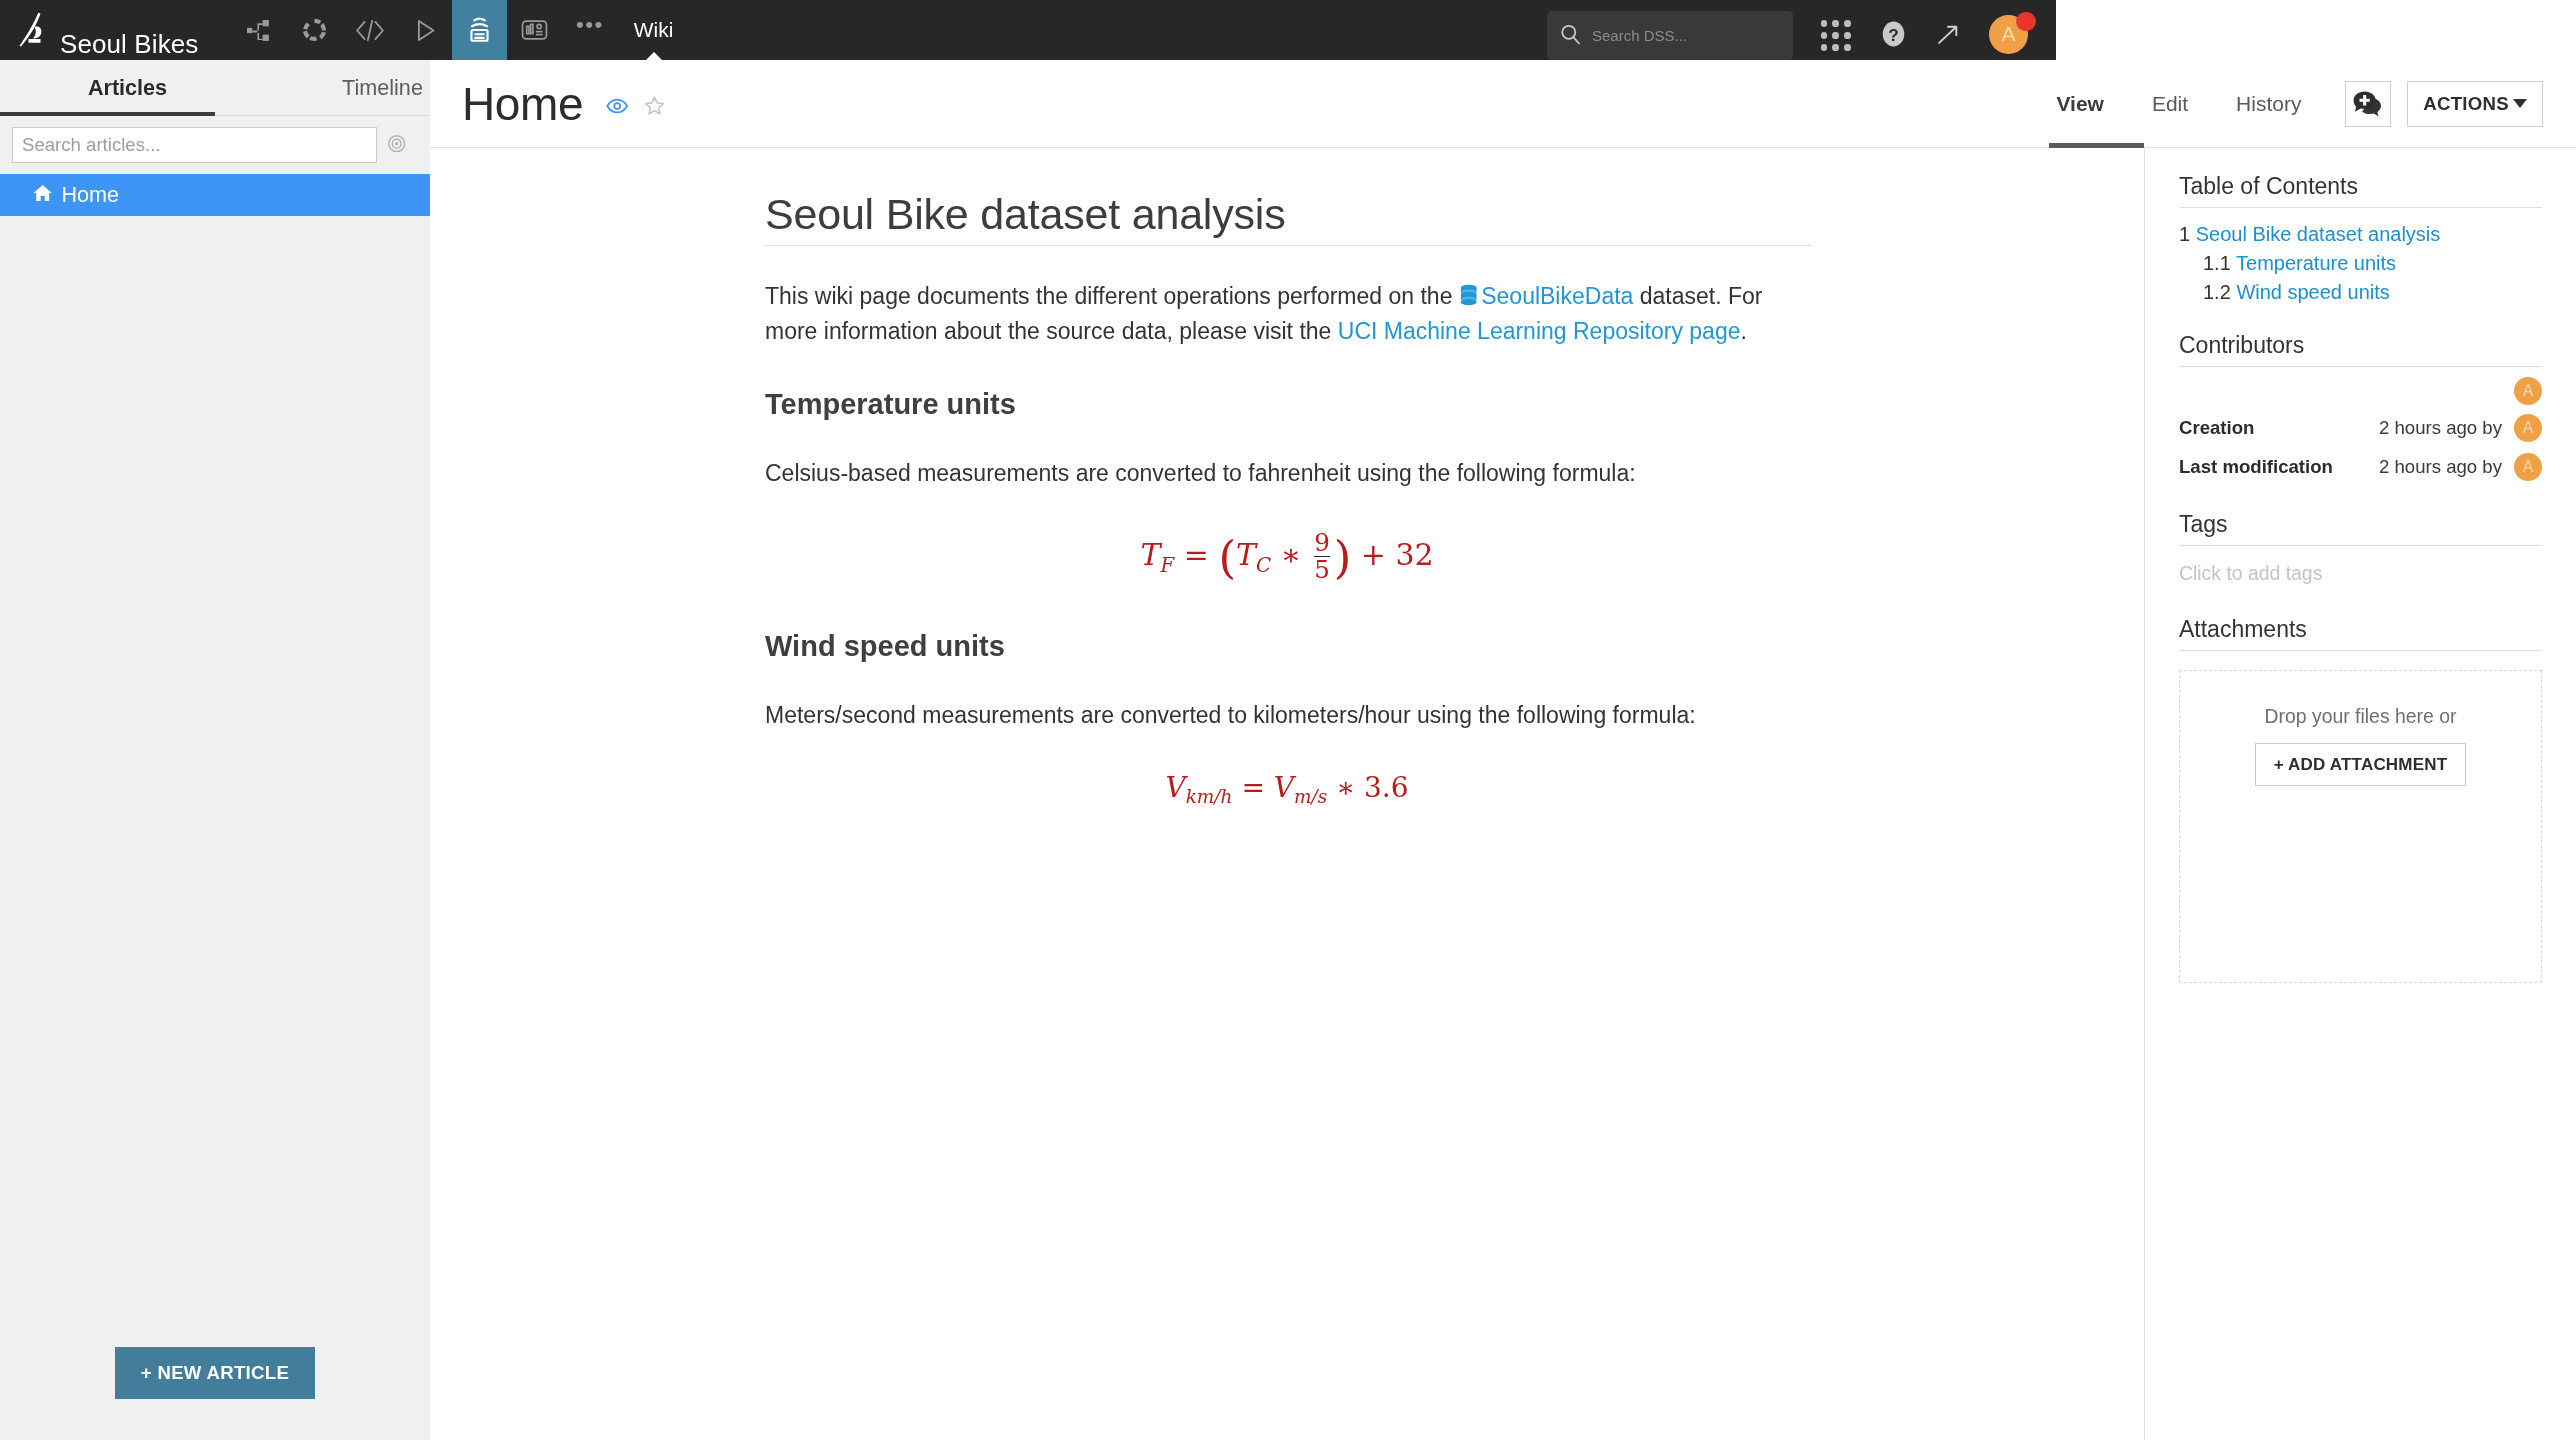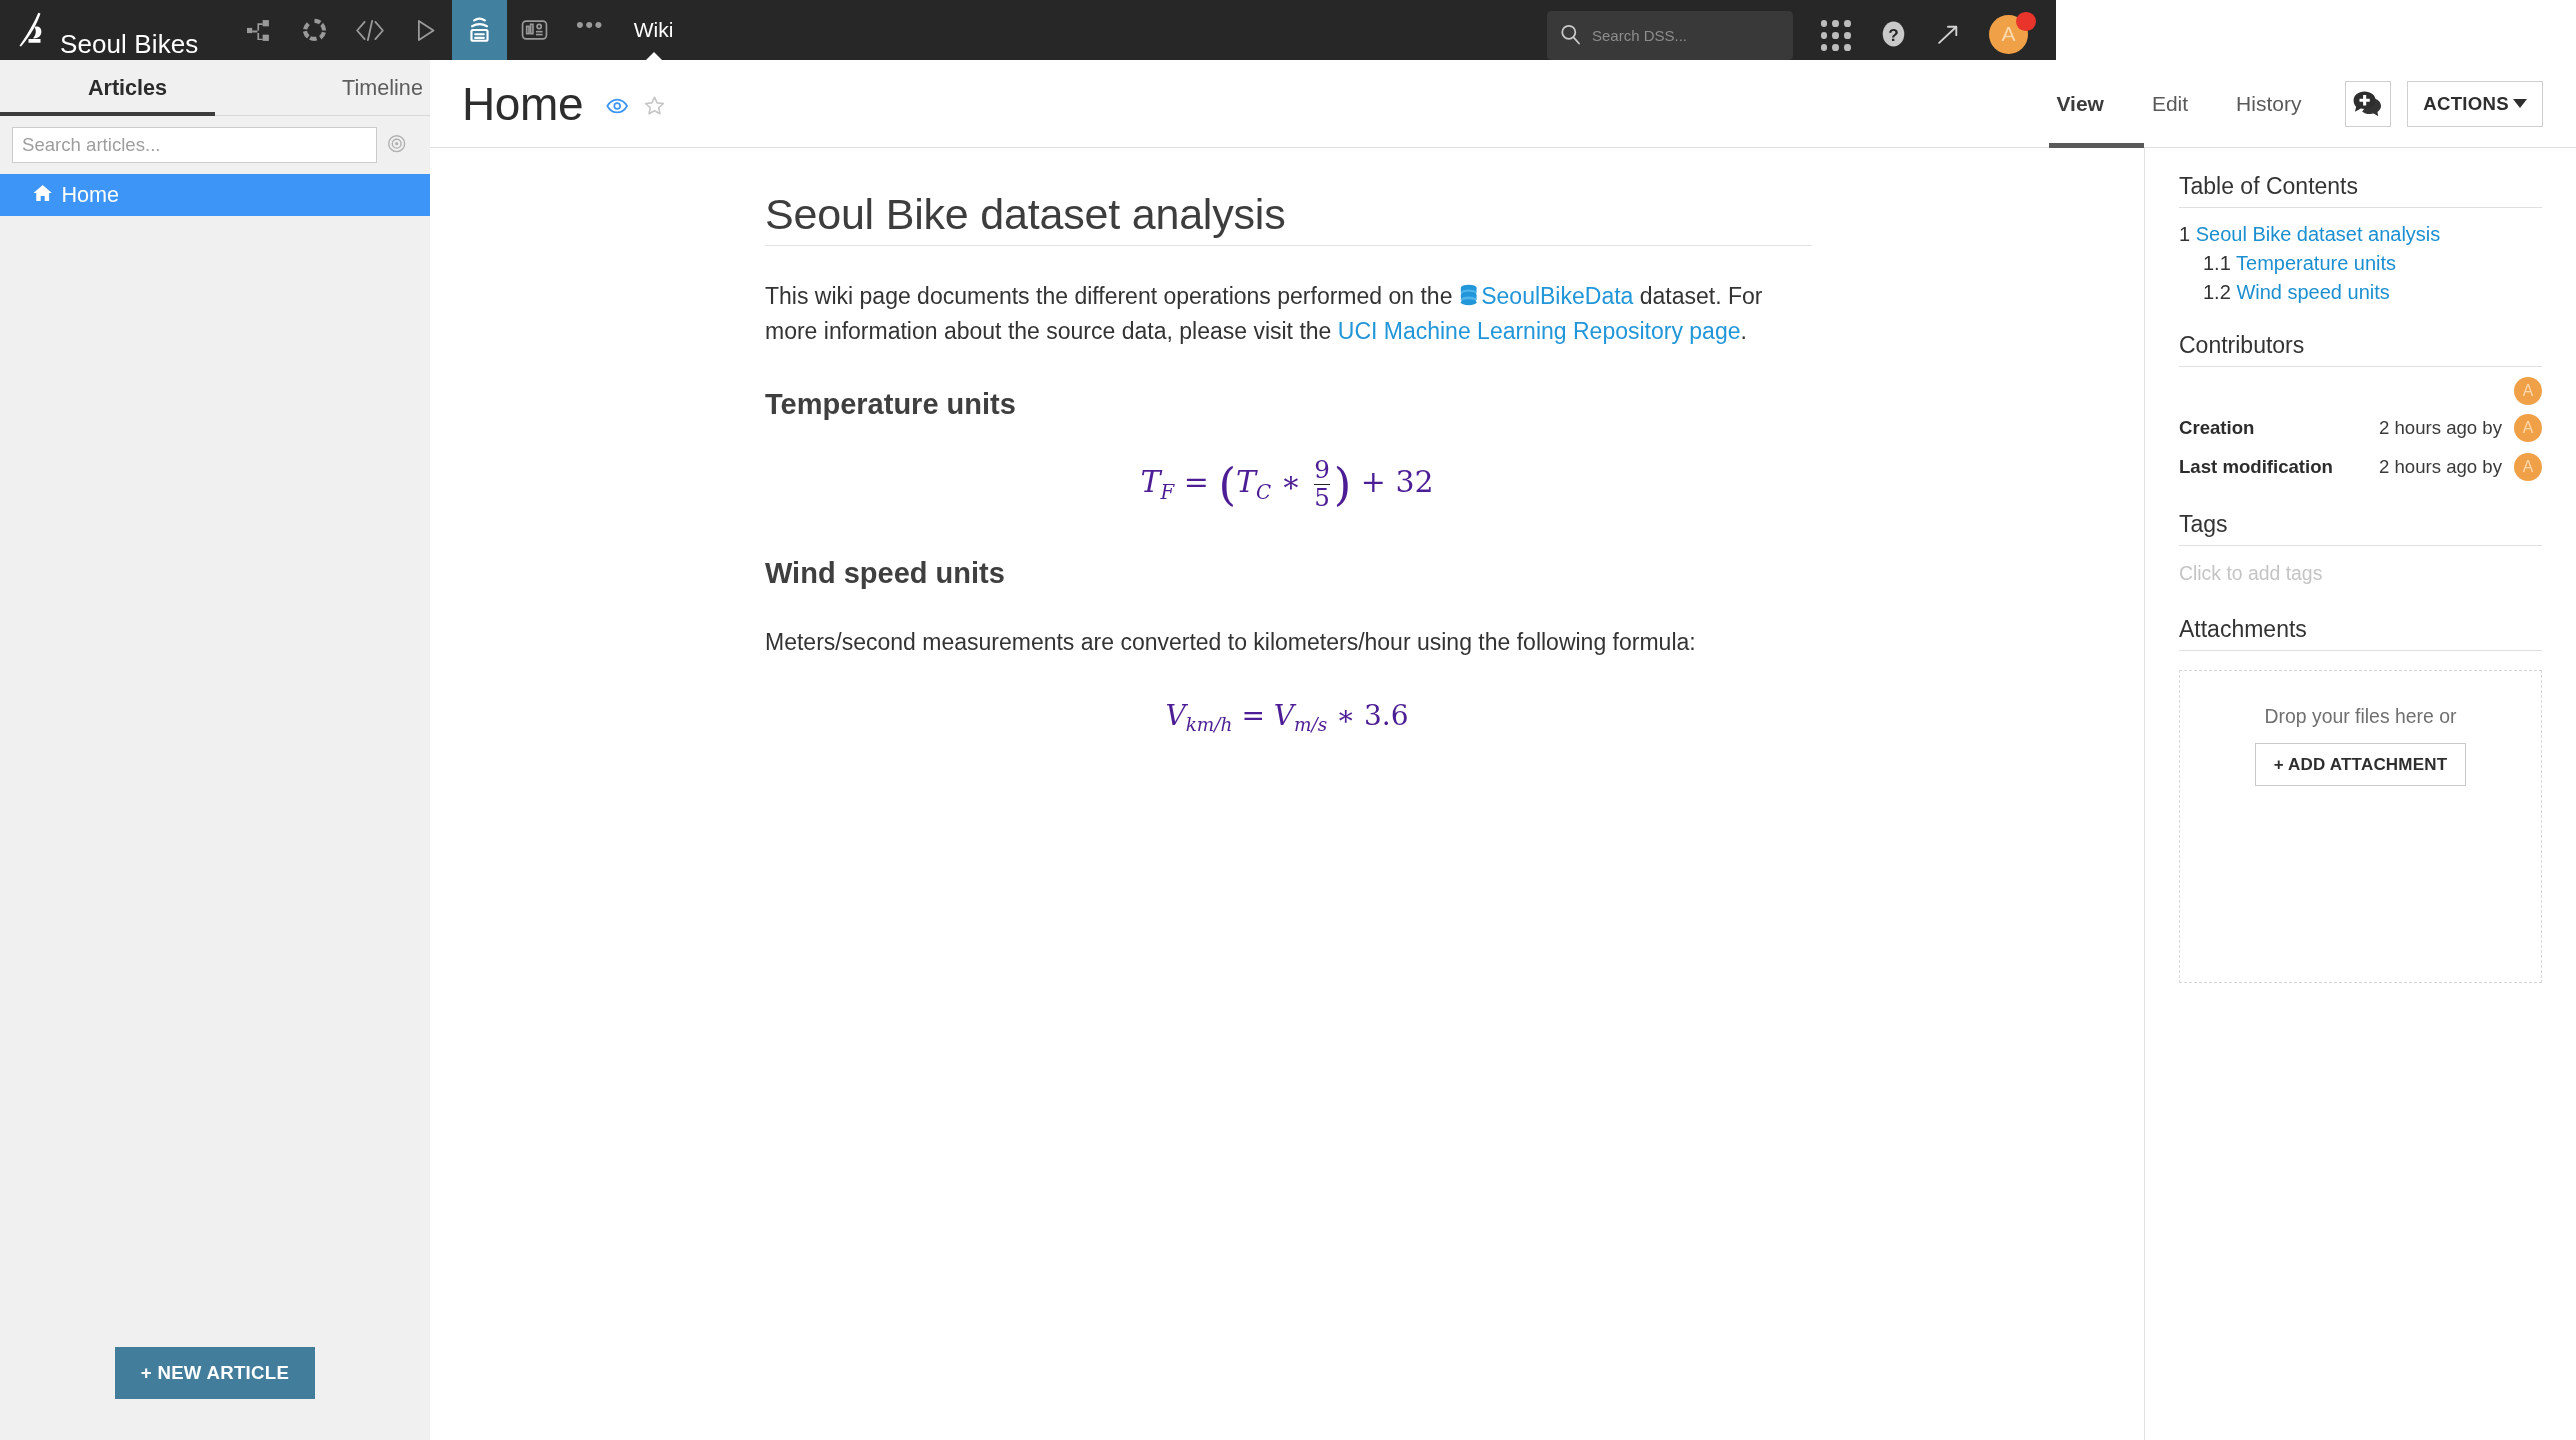--- a/index.html
+++ b/index.html
@@ -142,21 +142,21 @@
   .para {
     font-size:23px; line-height:1.42; color:#333333; margin:0 0 40px 0; width:1044px;
   }
   .link { color:#2196d9; text-decoration:none; }
   .db-icon { display:inline-block; vertical-align:-3px; margin-right:3px; }
   .h2 {
     font-size:29px; color:#3f3f3f; font-weight:bold; margin:0 0 36px 0;
   }
   .formula {
     text-align:center; width:1044px; margin:0 0 46px 0;
-    font-family:"DejaVu Serif", serif; color:#4c1d95;
+    font-family:"DejaVu Serif", serif; color:#b91c1c;
   }
   .mi { font-style:italic; }
   .sub { font-size:.66em; font-style:italic; vertical-align:-0.35em; }
   .frac {
     display:inline-block; vertical-align:middle; text-align:center; margin:0 3.7px;
     font-size:.82em; line-height:1.08;
   }
   .frac .num { display:block; }
   .frac .den { display:block; border-top:1.5px solid #232323; }
   .big-paren { font-size:1.5em; vertical-align:-0.18em; font-family:"DejaVu Serif", serif; }
@@ -396,20 +396,21 @@
             <rect x="1.6" y="4" width="16.8" height="5" fill="#2196d9"></rect>
             <ellipse cx="10" cy="9" rx="8.4" ry="3.2" fill="#4fb4ea"></ellipse>
             <rect x="1.6" y="11.5" width="16.8" height="5" fill="#2196d9"></rect>
             <ellipse cx="10" cy="11.5" rx="8.4" ry="3.2" fill="#2196d9"></ellipse>
             <ellipse cx="10" cy="16.5" rx="8.4" ry="3.2" fill="#4fb4ea"></ellipse>
             <ellipse cx="10" cy="19.5" rx="8.4" ry="3.2" fill="#2196d9"></ellipse>
           </svg></span><a class="link" href="#">SeoulBikeData</a><span> dataset. For more information about the source data, please visit the </span><a class="link" href="#">UCI Machine Learning Repository page</a><span>.</span>
     </p>
 
     <h2 class="h2">Temperature units</h2>
+    <p class="para">Celsius-based measurements are converted to fahrenheit using the following formula:</p>
 
     <div class="formula" style="font-size:30px;">
       <span class="mi">T</span><span class="sub">F</span>
       <span>=</span>
       <span class="big-paren">(</span><span class="mi">T</span><span class="sub">C</span>
       <span>∗</span>
       <span class="frac">
         <span class="num">9</span>
         <span class="den">5</span>
       </span><span class="big-paren">)</span>

